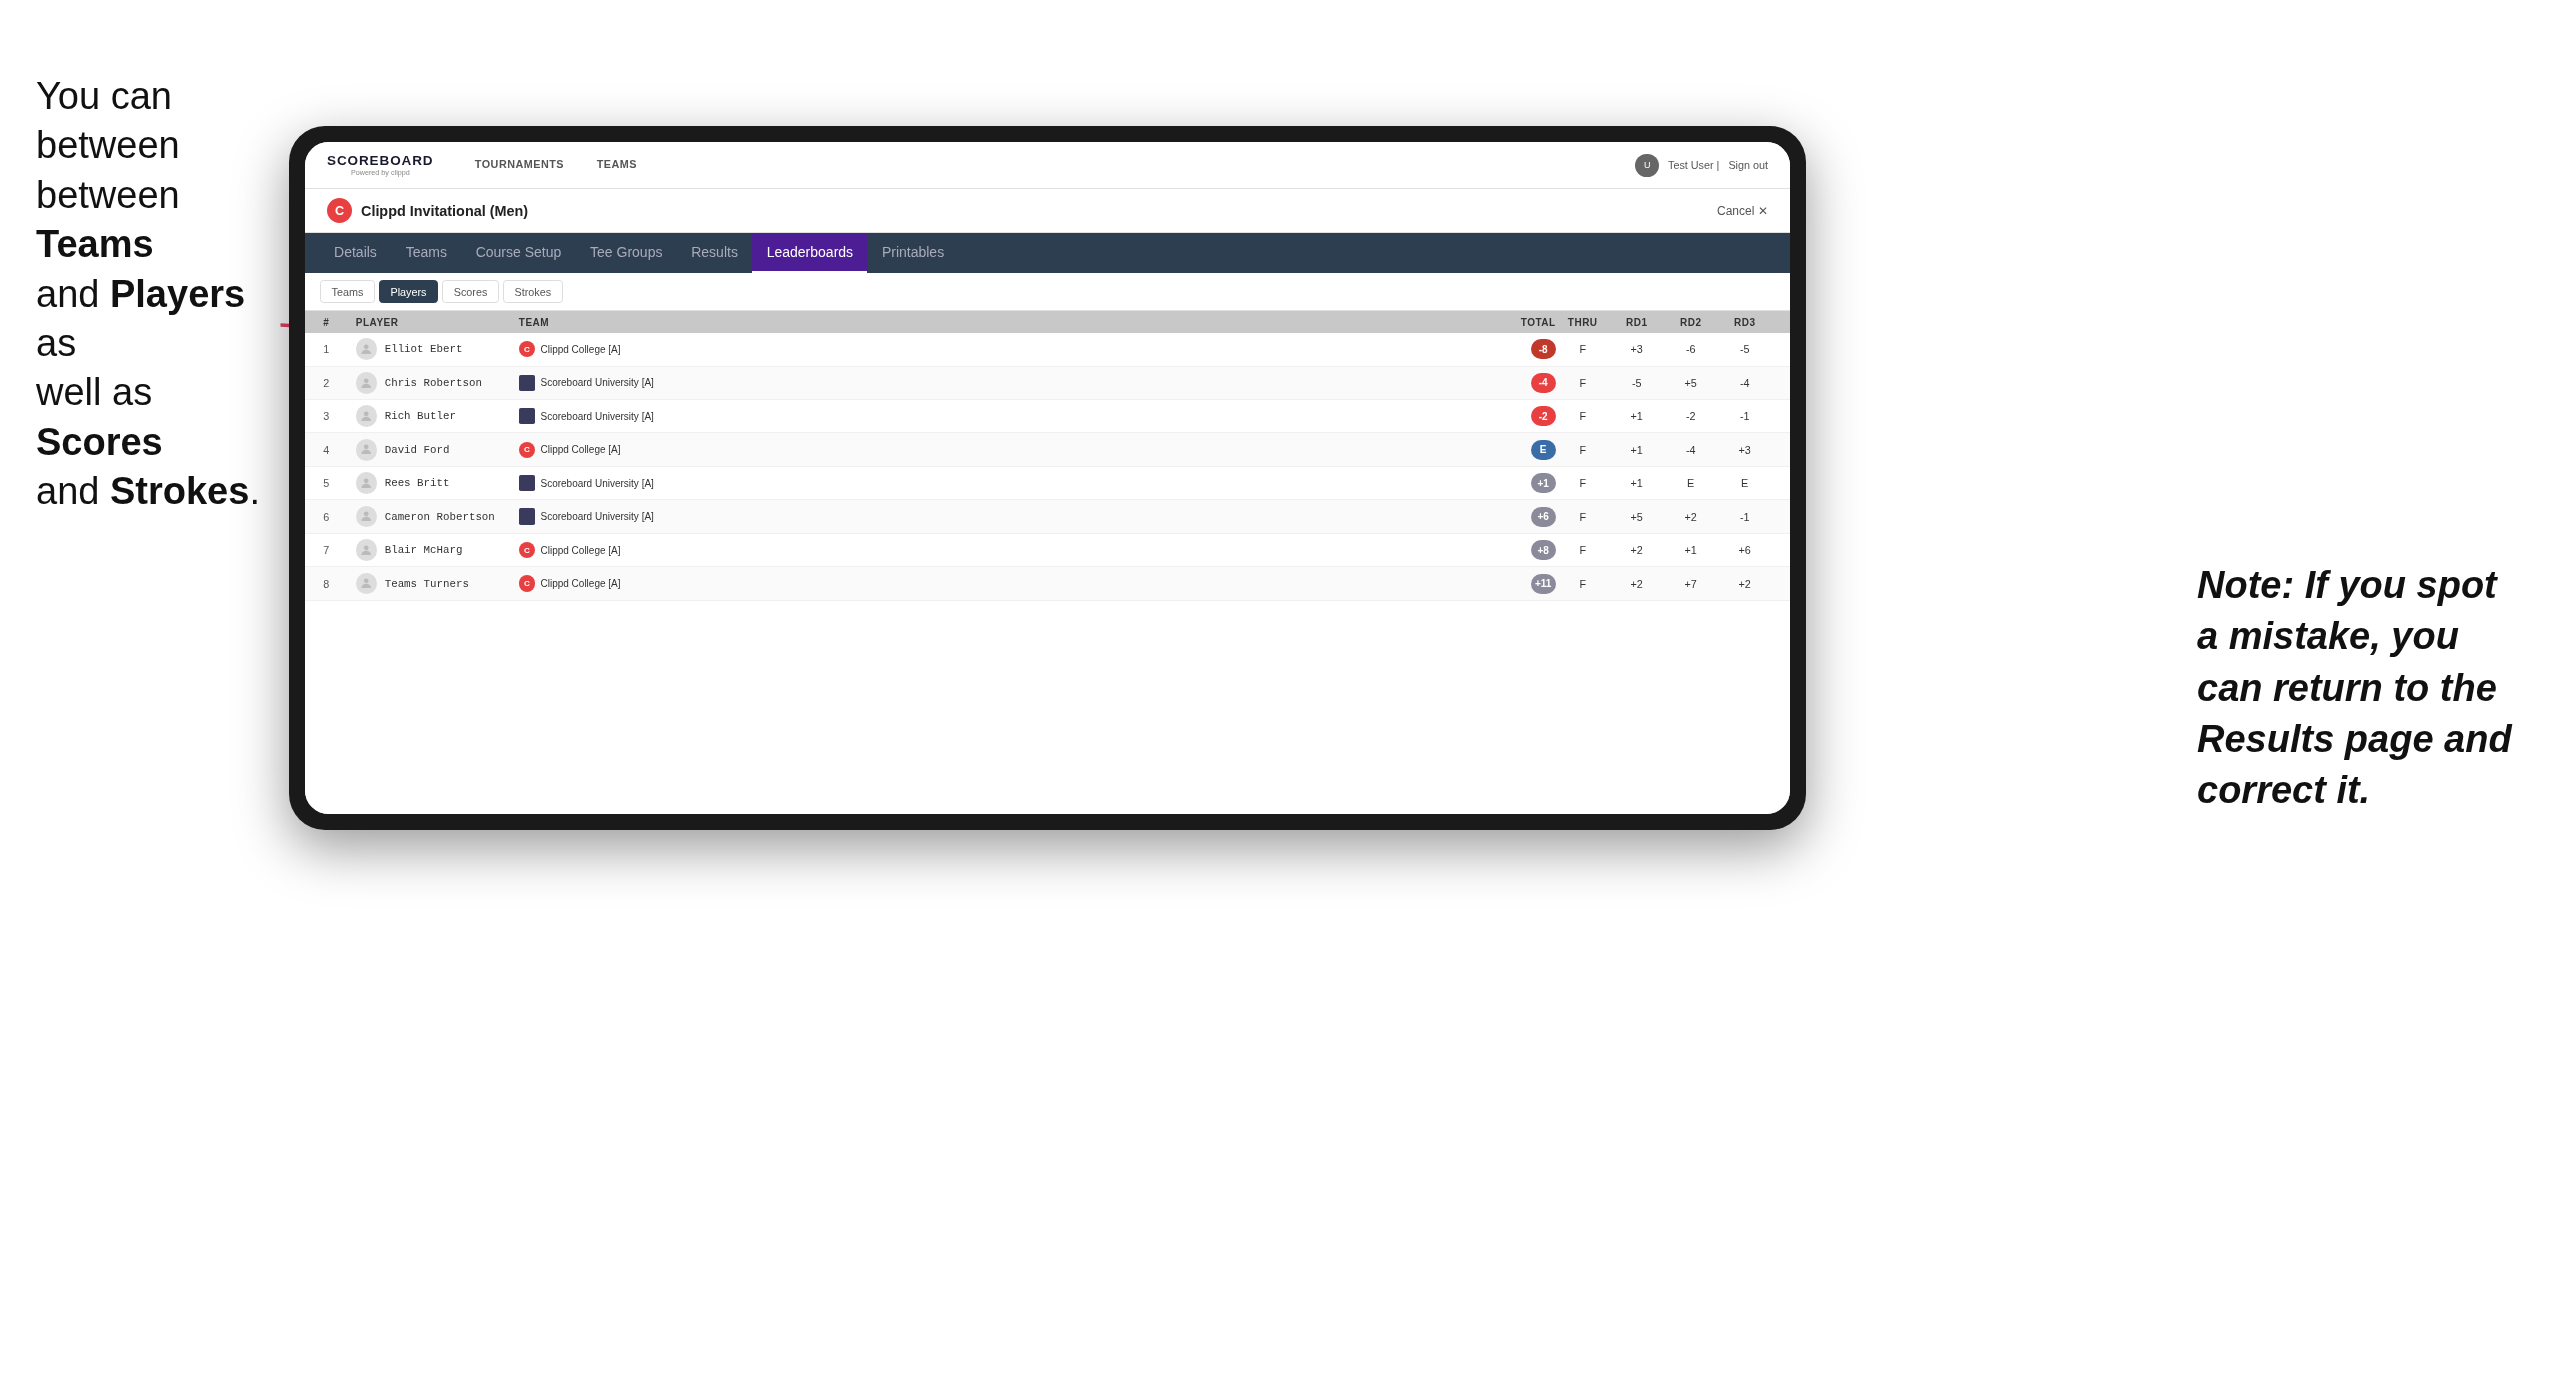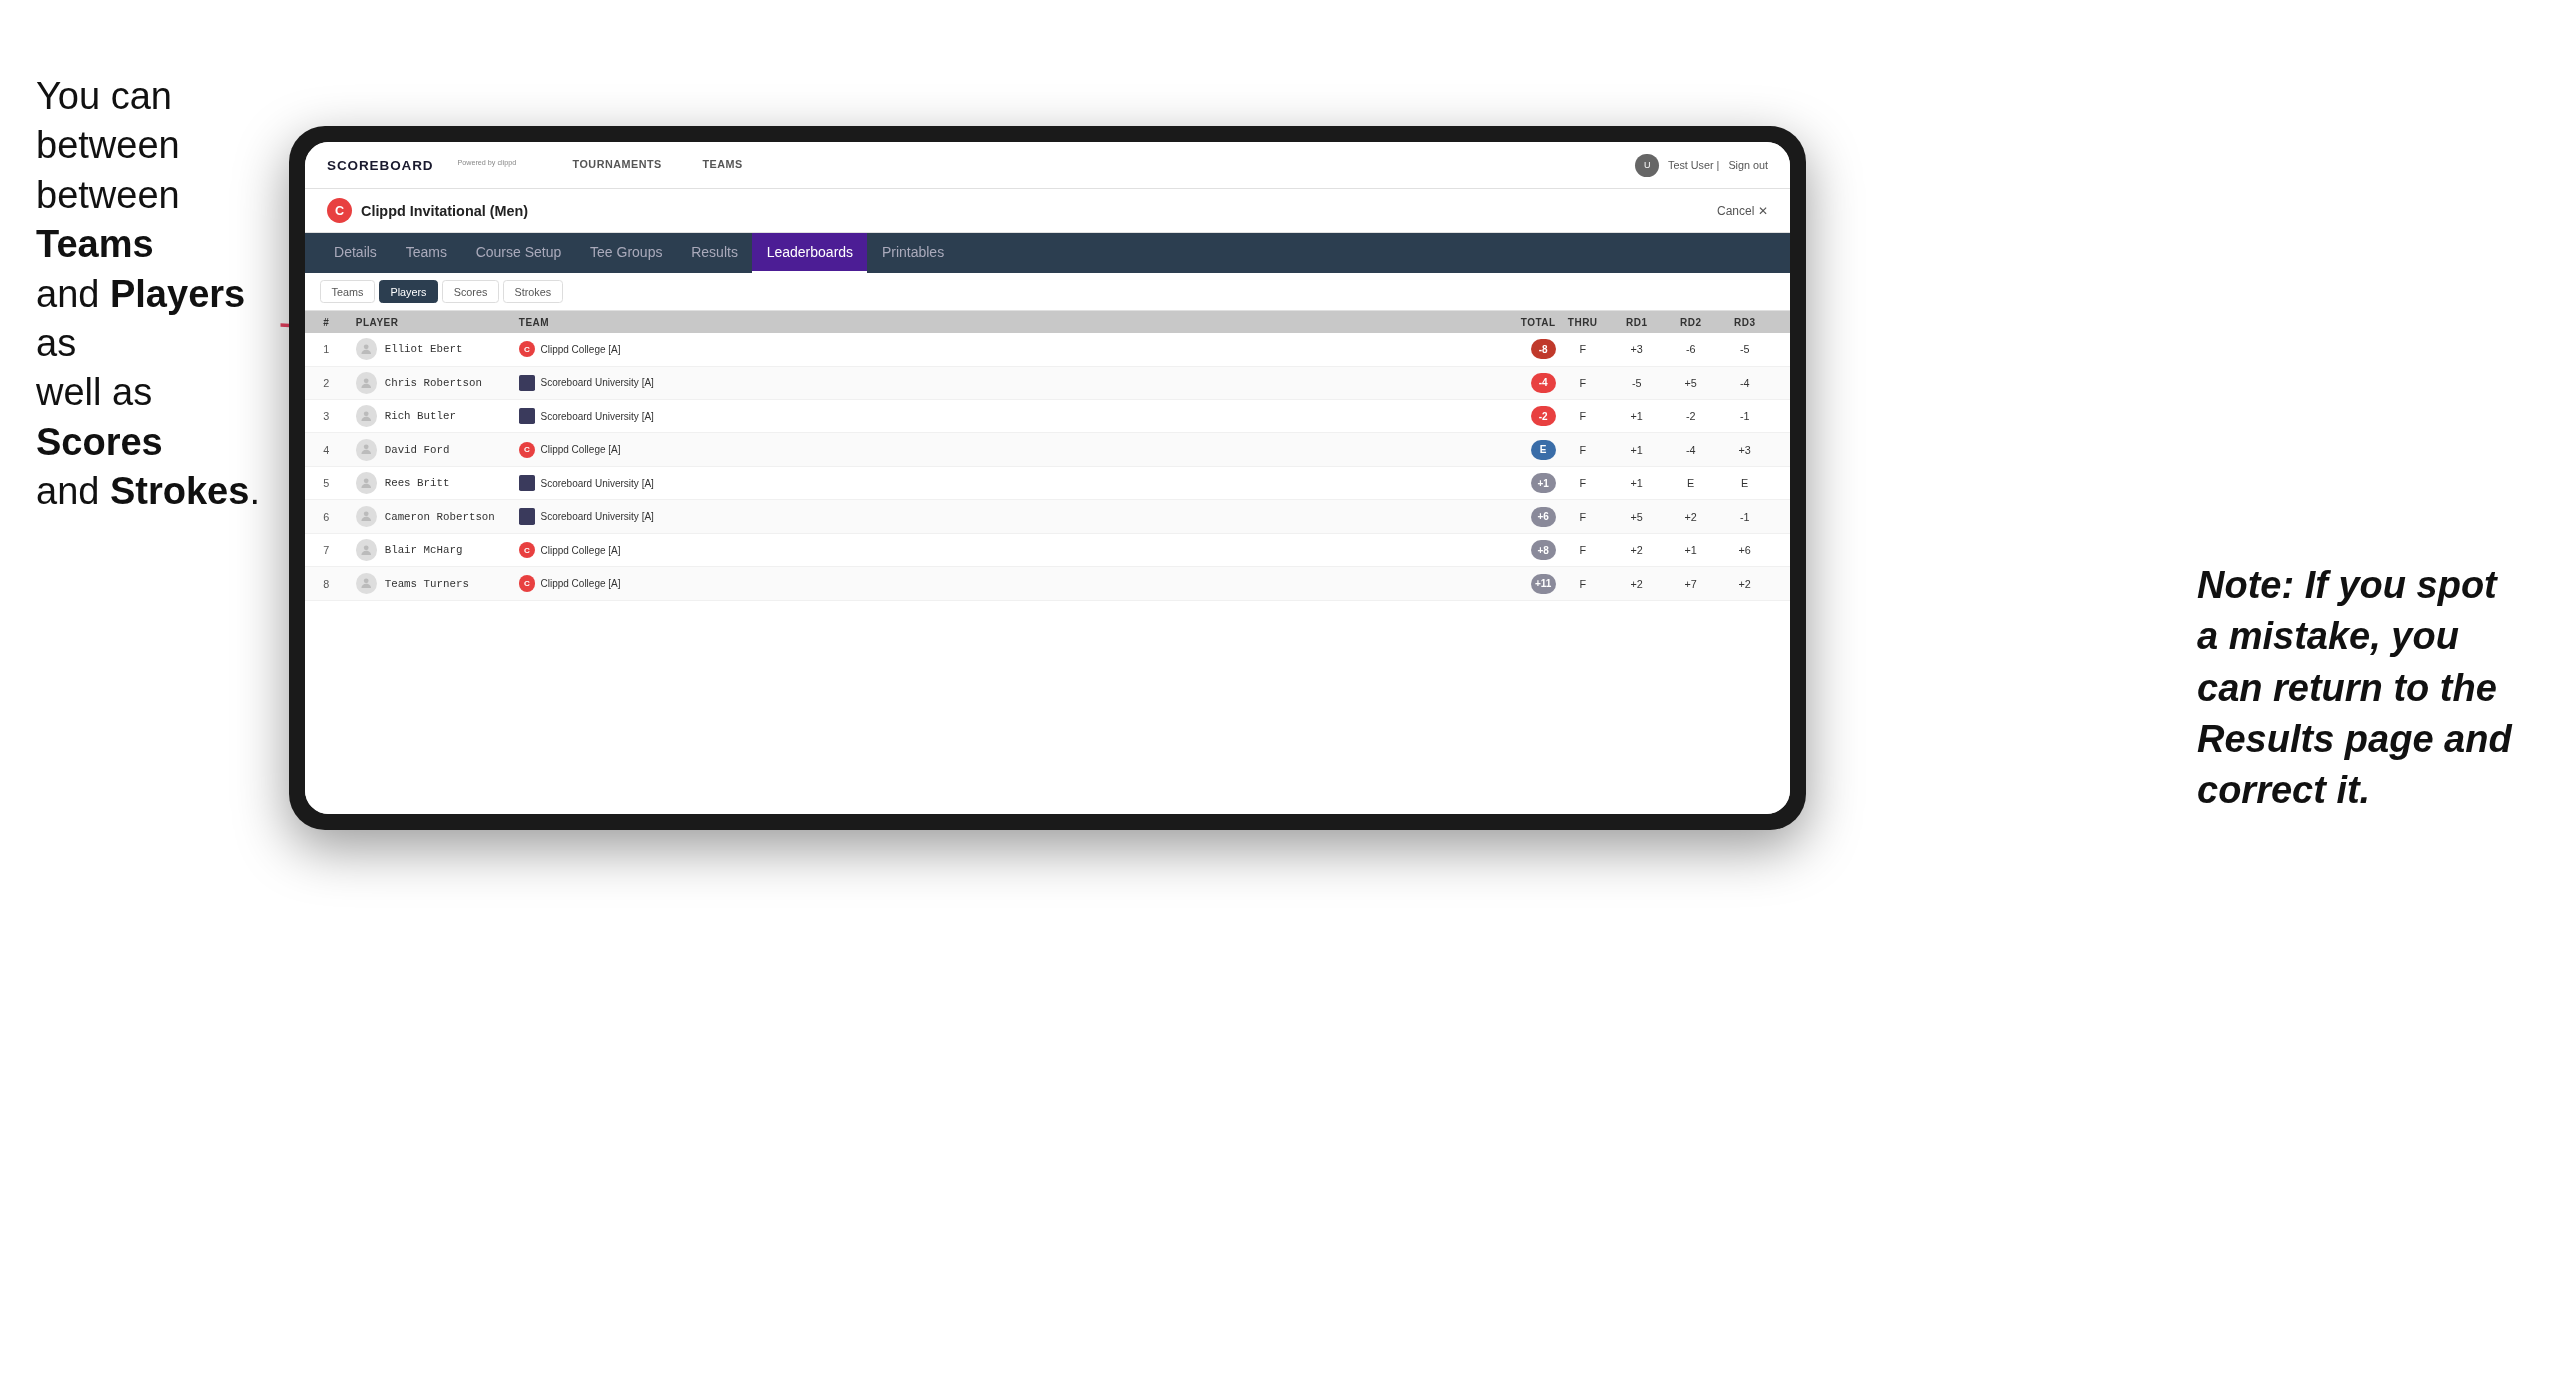--- a/index.html
+++ b/index.html
@@ -77,39 +77,38 @@
       background: #ffffff;
       display: flex;
       align-items: center;
       padding: 0 21.7px;
       height: 47px;
       border-bottom: 0.9px solid #e0e0e0;
       flex-shrink: 0;
     }
     .scoreboard-logo {
       display: flex;
-      flex-direction: row;
-      margin-right: 40px;
-      text-align: center;
+      flex-direction: column;
+      margin-right: 25px;
     }
     .scoreboard-logo .logo-title {
       font-size: 13.5px;
       font-weight: 900;
       letter-spacing: 0.9px;
       color: #1a1a2e;
       text-transform: uppercase;
     }
     .scoreboard-logo .logo-subtitle {
       font-size: 7.2px;
       color: #888;
       padding-left: 24px;
     }
     .header-nav {
       display: flex;
-      gap: 8px;
+      gap: 0;
       flex: 1;
     }
     .header-nav-item {
       padding: 0 16.3px;
       height: 47px;
       display: flex;
       align-items: center;
       font-size: 10.8px;
       font-weight: 600;
       color: #555;

